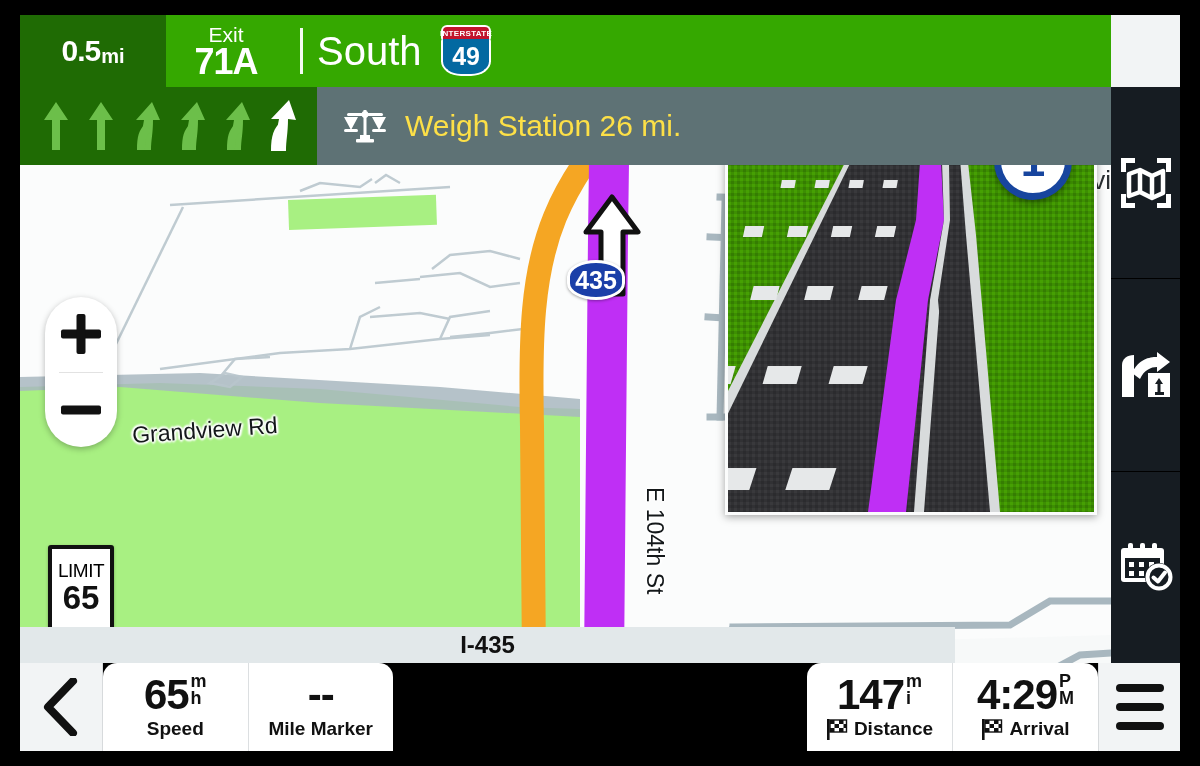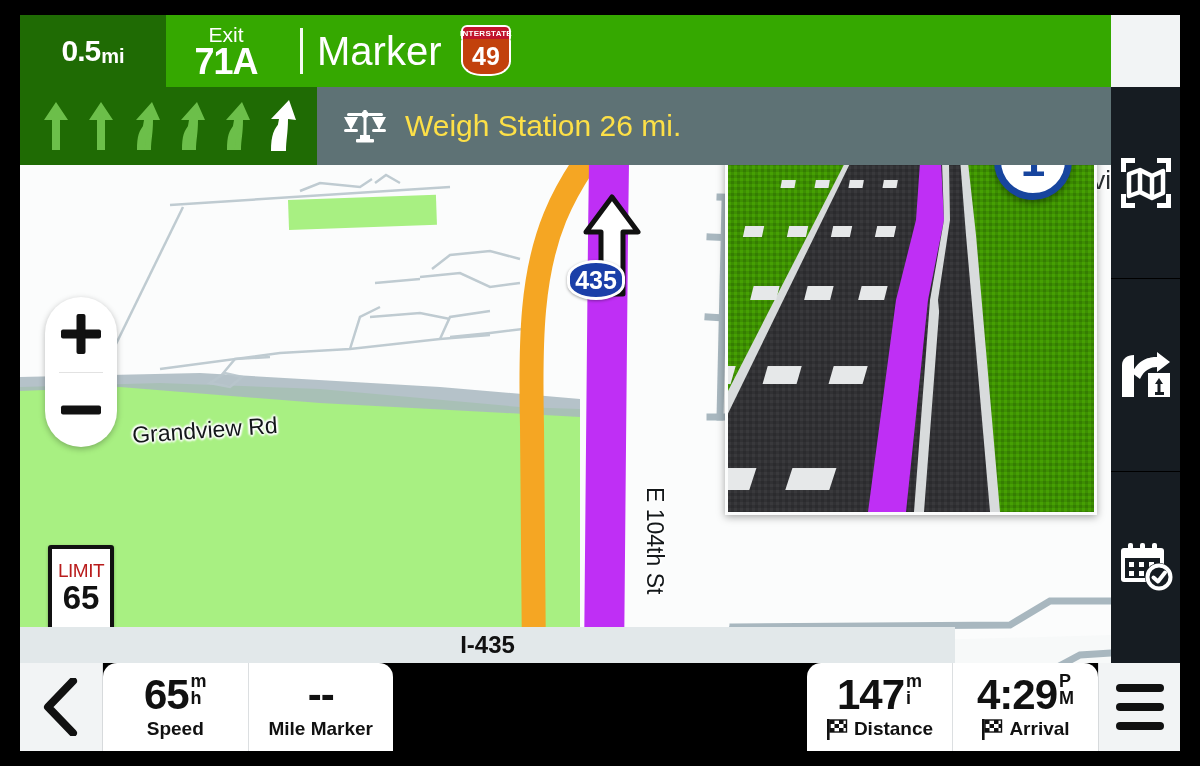--- a/index.html
+++ b/index.html
@@ -59,21 +59,21 @@
     padding-left: 7px;
   }
   .shield-i .sh-top {
     width: 50px; height: 15px; background: #c1142c;
     border-radius: 6px 6px 2px 2px;
     color: #fff; font-size: 8px; font-weight: bold;
     display: flex; align-items: center; justify-content: center;
     letter-spacing: .3px; border: 2px solid #fff; border-bottom: none;
   }
   .shield-i .sh-bot {
-    width: 50px; height: 37px; background: #c2410c;
+    width: 50px; height: 37px; background: #0369a1;
     border: 2px solid #fff; border-top: none;
     border-radius: 2px 2px 40% 40%;
     color: #fff; font-size: 25px; font-weight: bold;
     display: flex; align-items: center; justify-content: center;
     margin-top: -1px;
   }
 
   
   #laneband {
     position: absolute; left: 0; top: 72px;
@@ -111,21 +111,21 @@
   #zdiv { height: 1px; background: #e2e2e2; margin: 0 14px; }
 
   
   #speedlimit {
     position: absolute; left: 28px; top: 458px; z-index: 12;
     width: 66px; height: 86px; background: #fff;
     border: 4px solid #111; border-radius: 3px;
     display: flex; flex-direction: column; align-items: center;
     justify-content: center; box-shadow: 0 1px 3px rgba(0,0,0,.3);
   }
-  #sl-word { font-size: 19px; color: #b91c1c; line-height: 20px; letter-spacing: -.5px; }
+  #sl-word { font-size: 19px; color: #000000; line-height: 20px; letter-spacing: -.5px; }
   #sl-val  { font-size: 33px; color: #111; font-weight: bold; line-height: 34px; }
 
   
   .maplabel {
     position: absolute; font-size: 23px; color: #14181a; z-index: 10;
     font-weight: 500;
     text-shadow: 2px 0 2px #fff, -2px 0 2px #fff, 0 2px 2px #fff, 0 -2px 2px #fff,
                  1px 1px 2px #fff, -1px -1px 2px #fff;
     white-space: nowrap;
   }
@@ -388,21 +388,21 @@
     <div id="dist-box">
       <span id="dist-val">0.5</span>
       <span id="dist-unit">mi</span>
     </div>
     <div id="exit-box">
       <span id="exit-word">Exit</span>
       <span id="exit-num">71A</span>
     </div>
     <div id="hdr-div"></div>
     <div id="hdr-dest">
-      <span>Marker</span>
+      <span>South</span>
       <span class="shield-i">
         <span class="sh-top">INTERSTATE</span>
         <span class="sh-bot">49</span>
       </span>
     </div>
   </div>
 
   <div id="laneband">
     <div id="lanes">
       <svg class="lane-arrow" viewBox="0 0 34 52">

